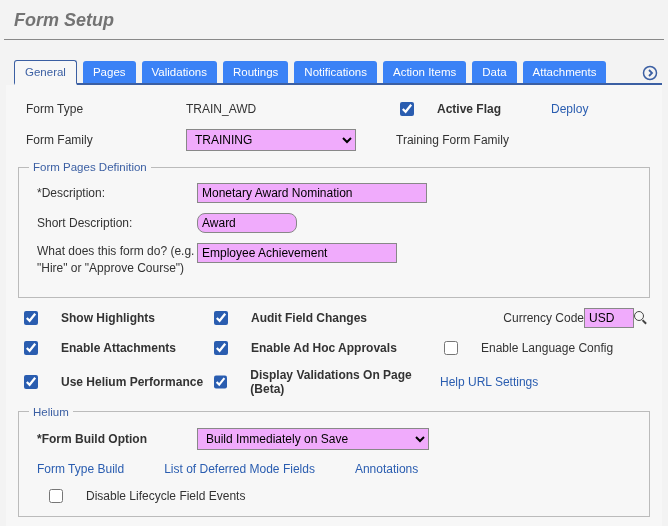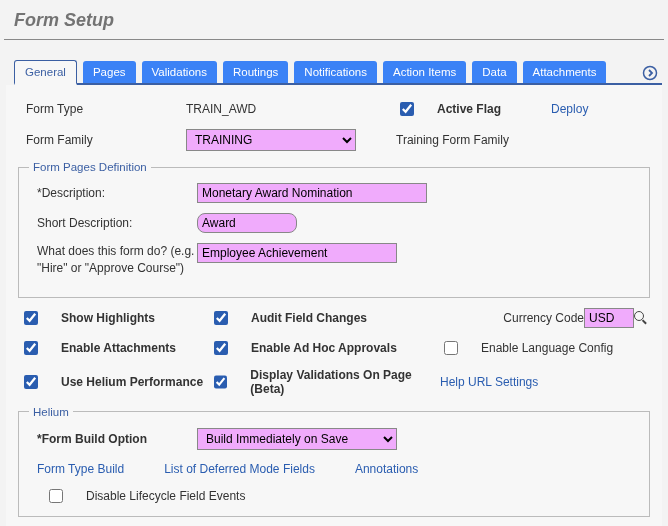--- a/index.html
+++ b/index.html
@@ -218,21 +218,21 @@
         <span style="font-weight:bold">Display Validations On Page (Beta)</span>
       </div>
     <span class="link">Help URL Settings</span>
   </div>
 
   <fieldset class="group">
     <legend>Helium</legend>
 
     <div class="row">
       <div class="lbl" style="font-weight:bold">*Form Build Option</div>
-      <select style="width:200px">
+      <select style="width:232px">
         <option>Build Immediately on Save</option>
       </select>
     </div>
 
     <div class="helium-links">
       <span class="link">Form Type Build</span>
       <span class="link">List of Deferred Mode Fields</span>
       <span class="link">Annotations</span>
     </div>
 

